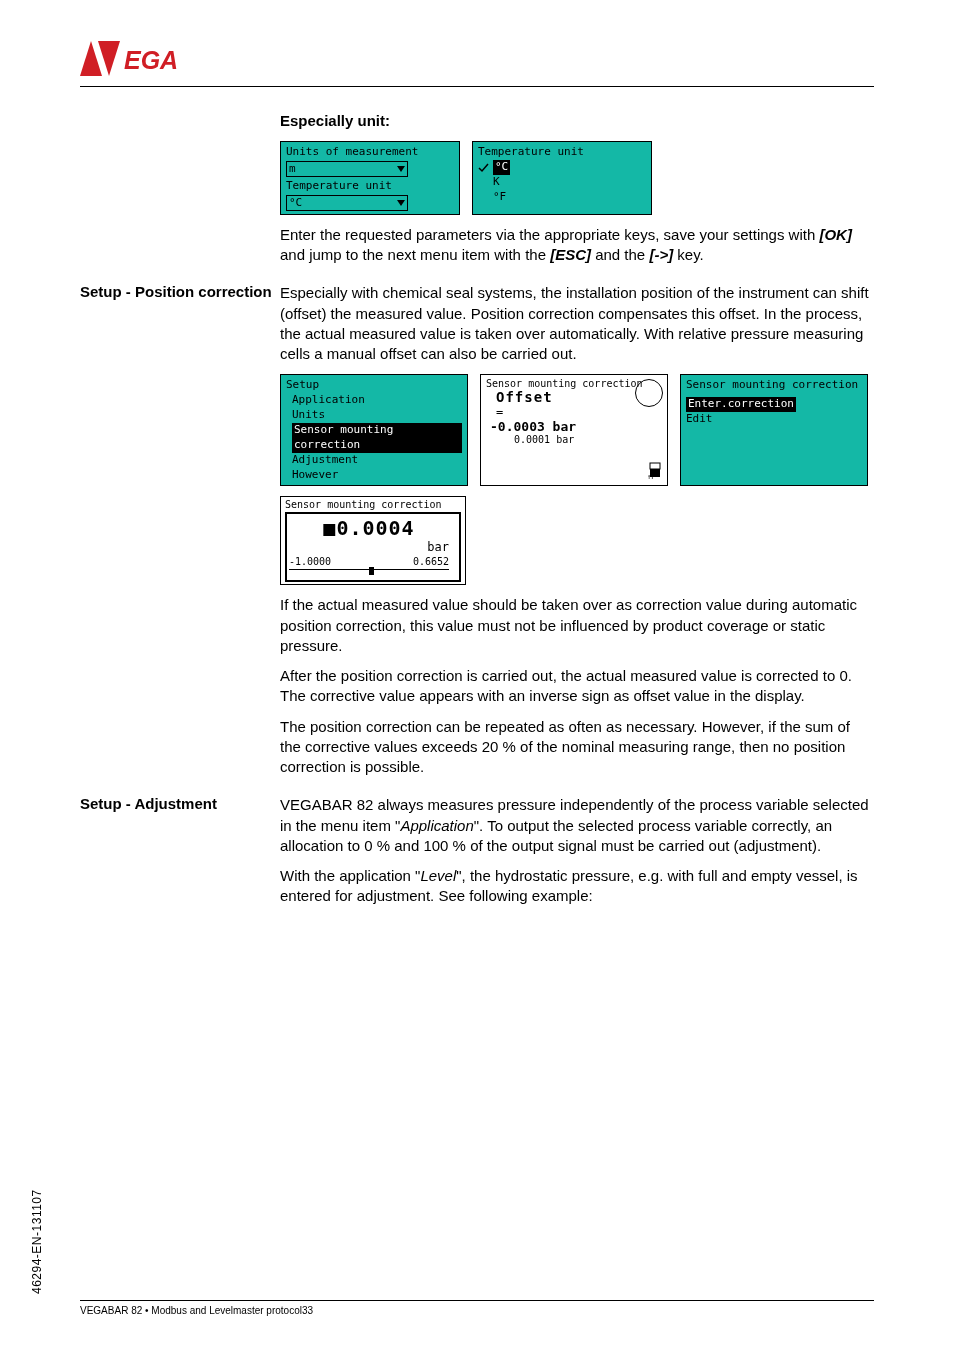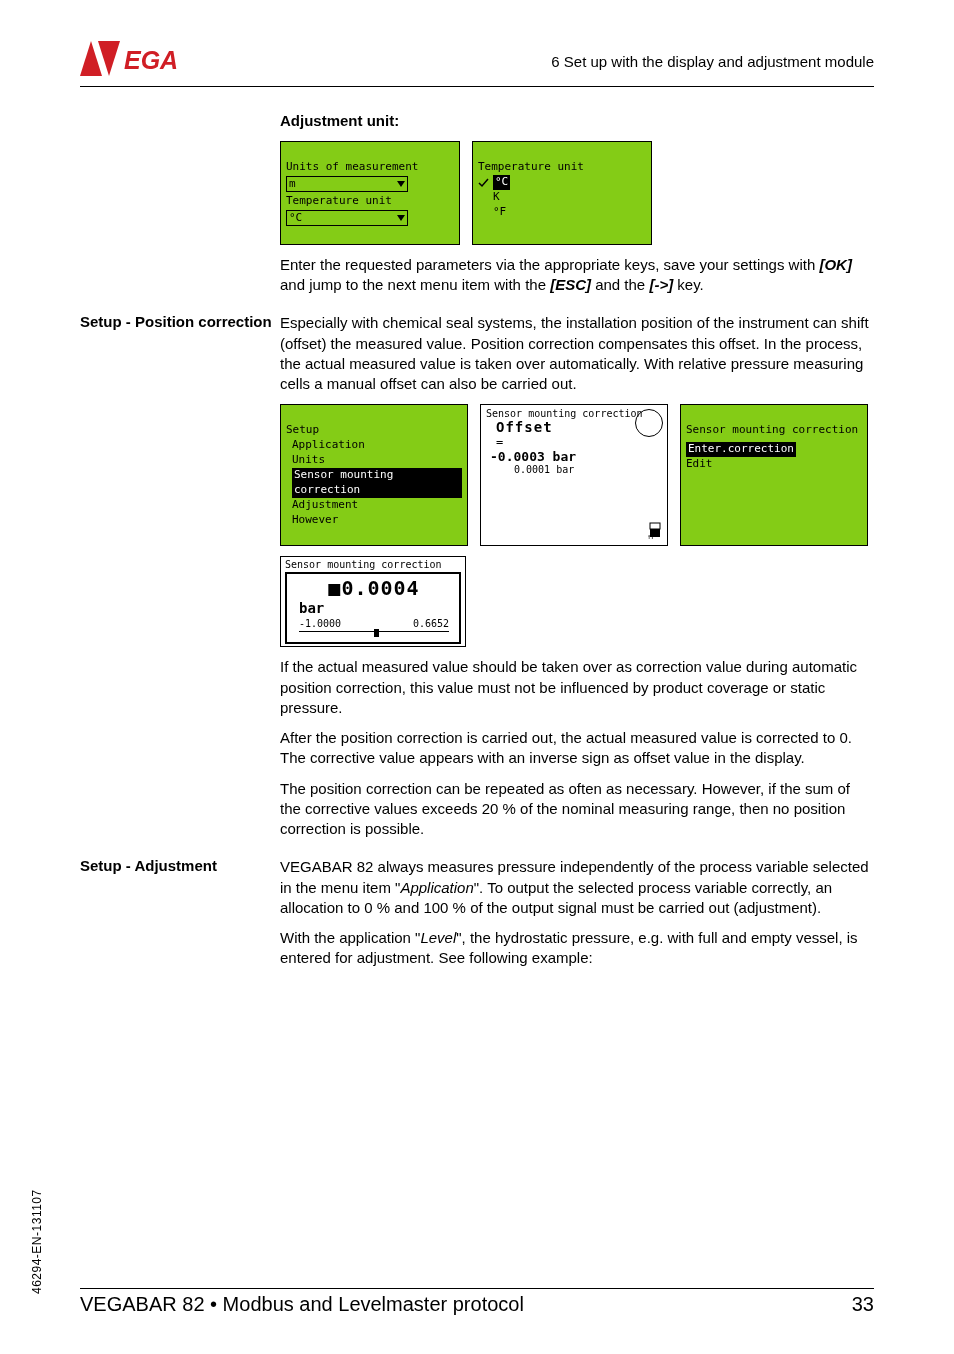--- a/index.html
+++ b/index.html
@@ -47,22 +47,22 @@
     font-size: 15px;
   }
   .content p { margin: 0 0 10px 0; line-height: 1.35; }
   .bold { font-weight: bold; }
   .italic { font-style: italic; }
   .lcd-row { display: flex; gap: 12px; margin-bottom: 10px; }
   .lcd {
     border: 1px solid #000;
     font-family: "Lucida Console", Monaco, monospace;
     font-size: 11px;
-    padding: 18px 5px;
-    background: #84cc16;
+    padding: 3px 5px;
+    background: #14b8a6;
     min-width: 140px;
     line-height: 1.35;
   }
   .lcd-field {
     border: 1px solid #000;
     display: inline-flex;
     align-items: center;
     justify-content: space-between;
     width: 122px;
     height: 16px;
@@ -105,26 +105,26 @@
   .lcd-bar {
     border: 1px solid #000;
     font-family: "Lucida Console", Monaco, monospace;
     background: #fff;
     width: 176px;
     padding: 2px 4px;
   }
   .lcd-bar .title { font-size: 10px; }
   .lcd-bar .inner {
     border: 2px solid #000;
-    padding: 2px 10px 6px 12px;
+    padding: 2px 10px 6px 2px;
     margin-top: 2px;
     position: relative;
   }
   .lcd-bar .bignum { font-size: 20px; font-weight: bold; letter-spacing: 1px; text-align: center; }
-  .lcd-bar .unit { font-size: 14px; text-align: left; font-weight: bold; }
+  .lcd-bar .unit { font-size: 12px; text-align: right; }
   .lcd-bar .scale {
     display: flex;
     justify-content: space-between;
     font-size: 10px;
     margin-top: 2px;
   }
   .lcd-bar .track {
     height: 4px;
     background: #fff;
     border-top: 1px solid #000;
@@ -138,22 +138,21 @@
     top: -3px;
     width: 5px;
     height: 8px;
     background: #000;
   }
   .footer {
     position: absolute;
     left: 80px; right: 80px; bottom: 38px;
     border-top: 1px solid #000;
     display: flex;
-    justify-content: space-between;
-    font-size: 20px;
+    font-size: 10px;
     padding-top: 4px;
   }
   .side-vert {
     position: absolute;
     left: 44px;
     bottom: 60px;
     transform: rotate(-90deg);
     transform-origin: left bottom;
     font-size: 12px;
     letter-spacing: 0.5px;
@@ -169,27 +168,26 @@
   <div class="header">
     <div class="logo-wrap">
       <svg class="logo-svg" viewBox="0 0 220 80">
         <g fill="#d01e25">
           <polygon points="0,70 22,0 44,70"></polygon>
           <polygon points="36,0 58,70 80,0"></polygon>
         </g>
         <text x="88" y="55" font-family="Arial Black, Arial" font-weight="900" font-size="50" fill="#d01e25" font-style="italic">EGA</text>
       </svg>
     </div>
-    <div class="header-text">6 Set up with the display and adjustment module</div>
   </div>
 
   <div class="two-col">
     <div class="sidebar"></div>
     <div class="content">
-      <p class="bold">Adjustment unit:</p>
+      <p class="bold">Especially unit:</p>
       <div class="lcd-row">
         <div class="lcd" style="width:168px">
           <div>Units of measurement</div>
           <div class="lcd-field">
             <span>m</span>
             <span class="lcd-tri"></span>
           </div>
           <div style="margin-top:2px">Temperature unit</div>
           <div class="lcd-field">
             <span>°C</span>

